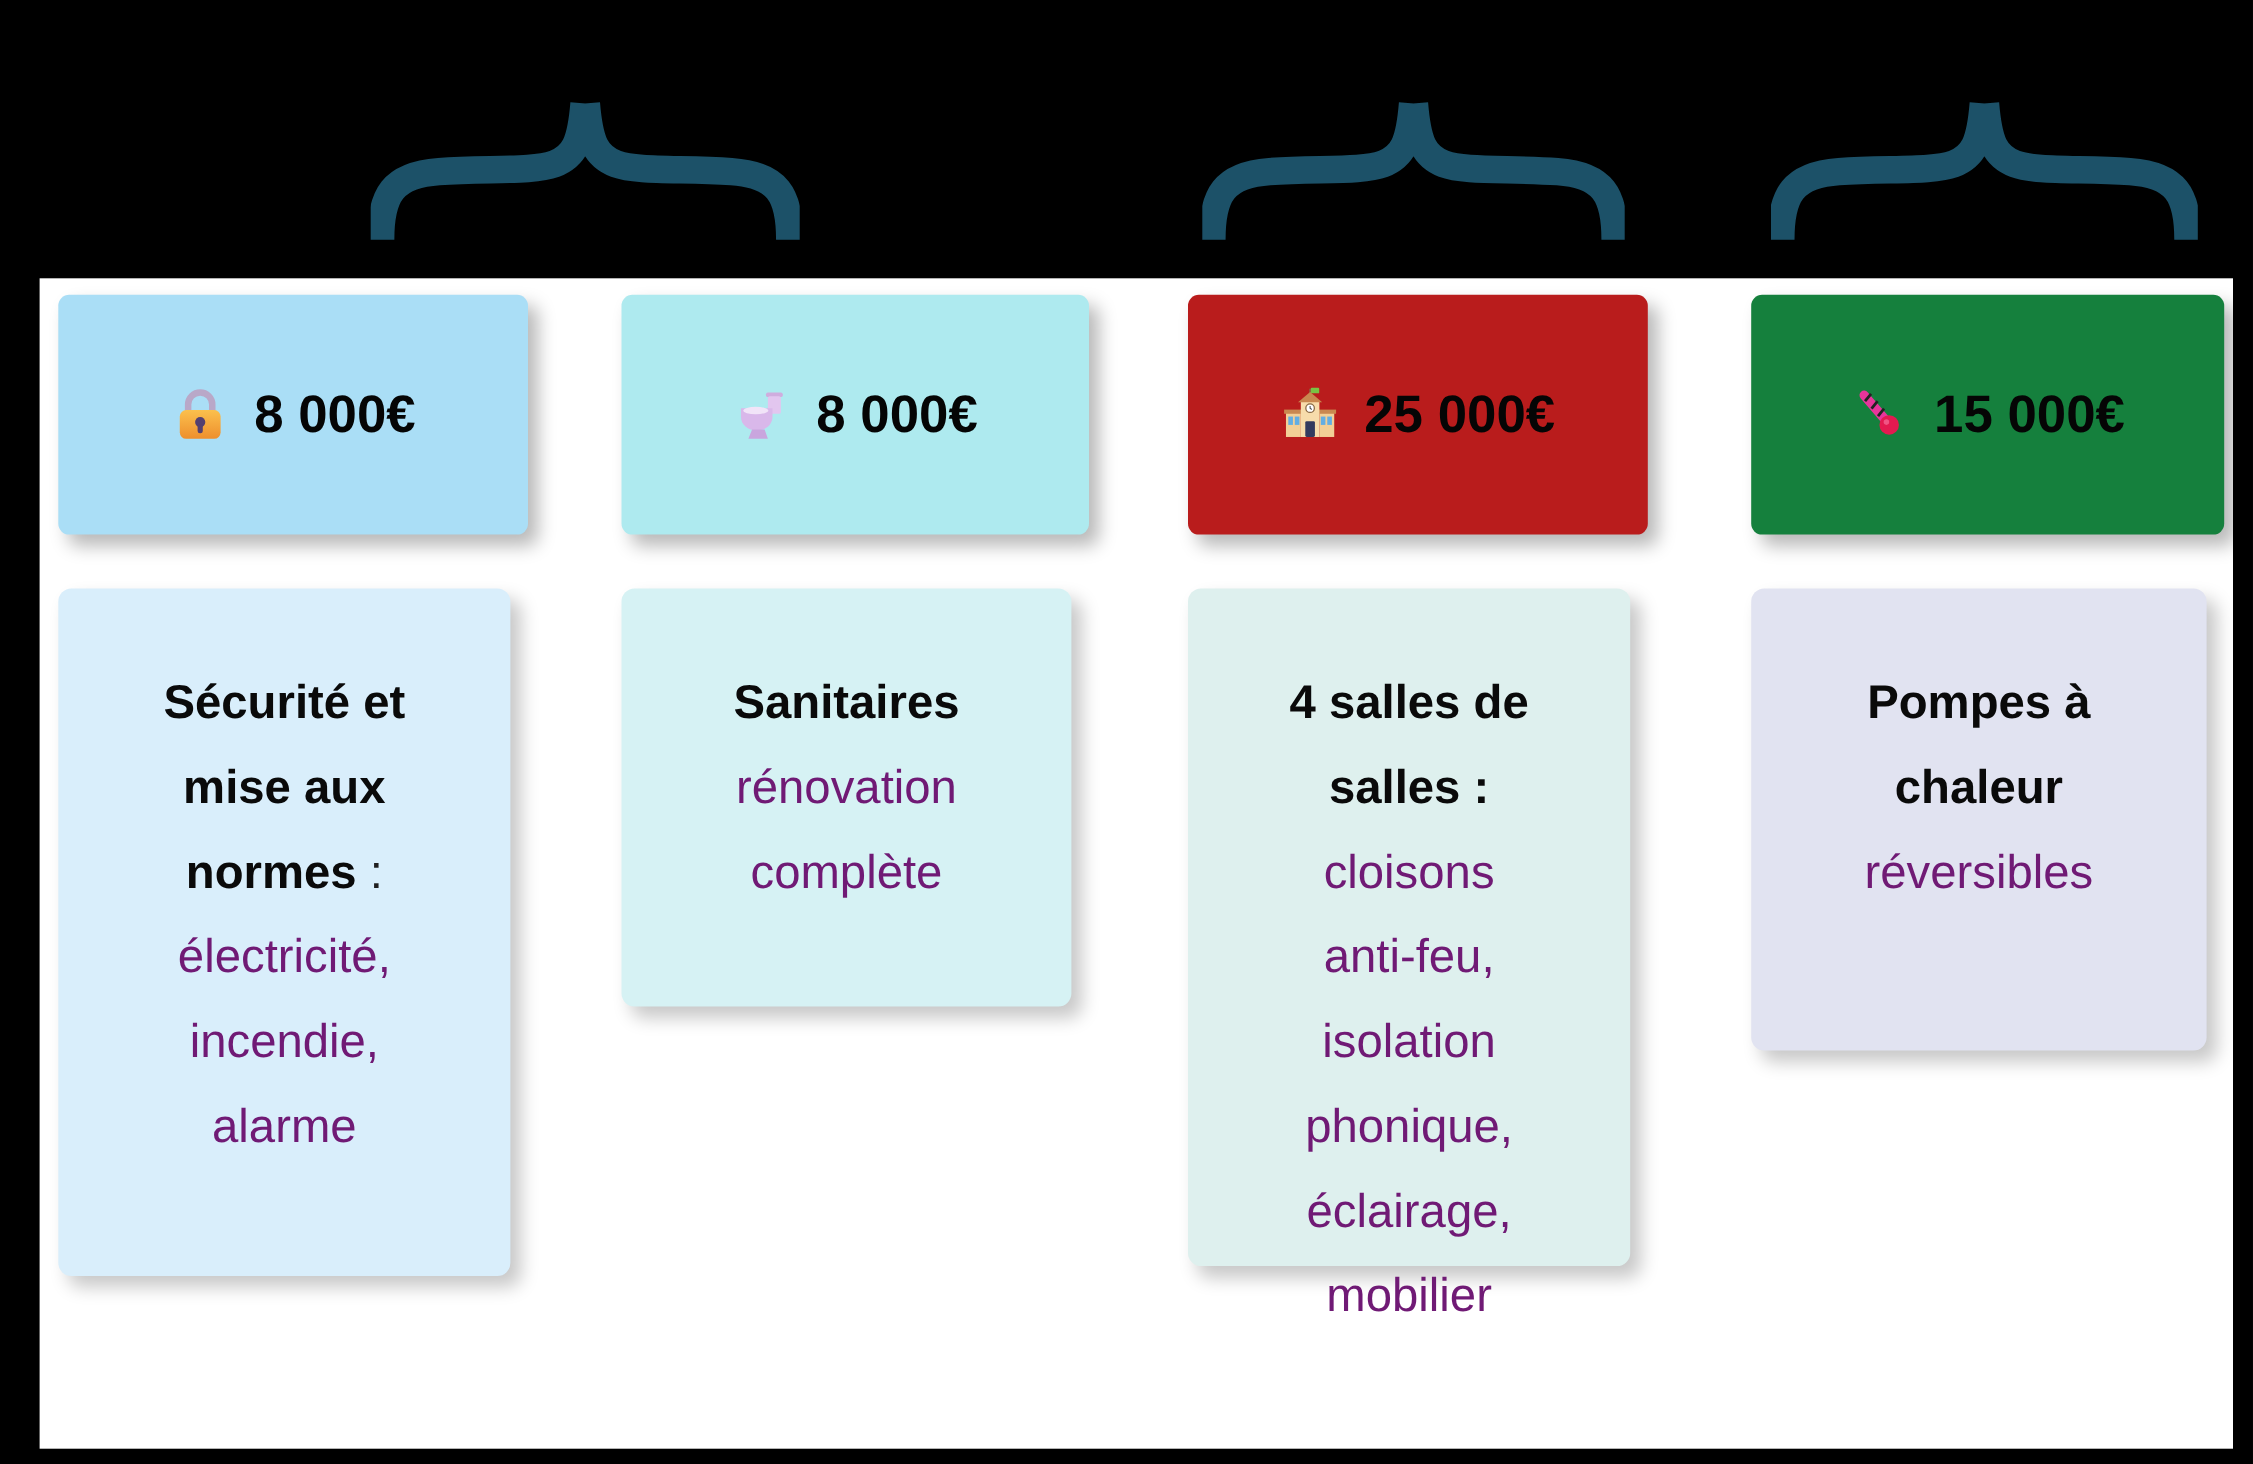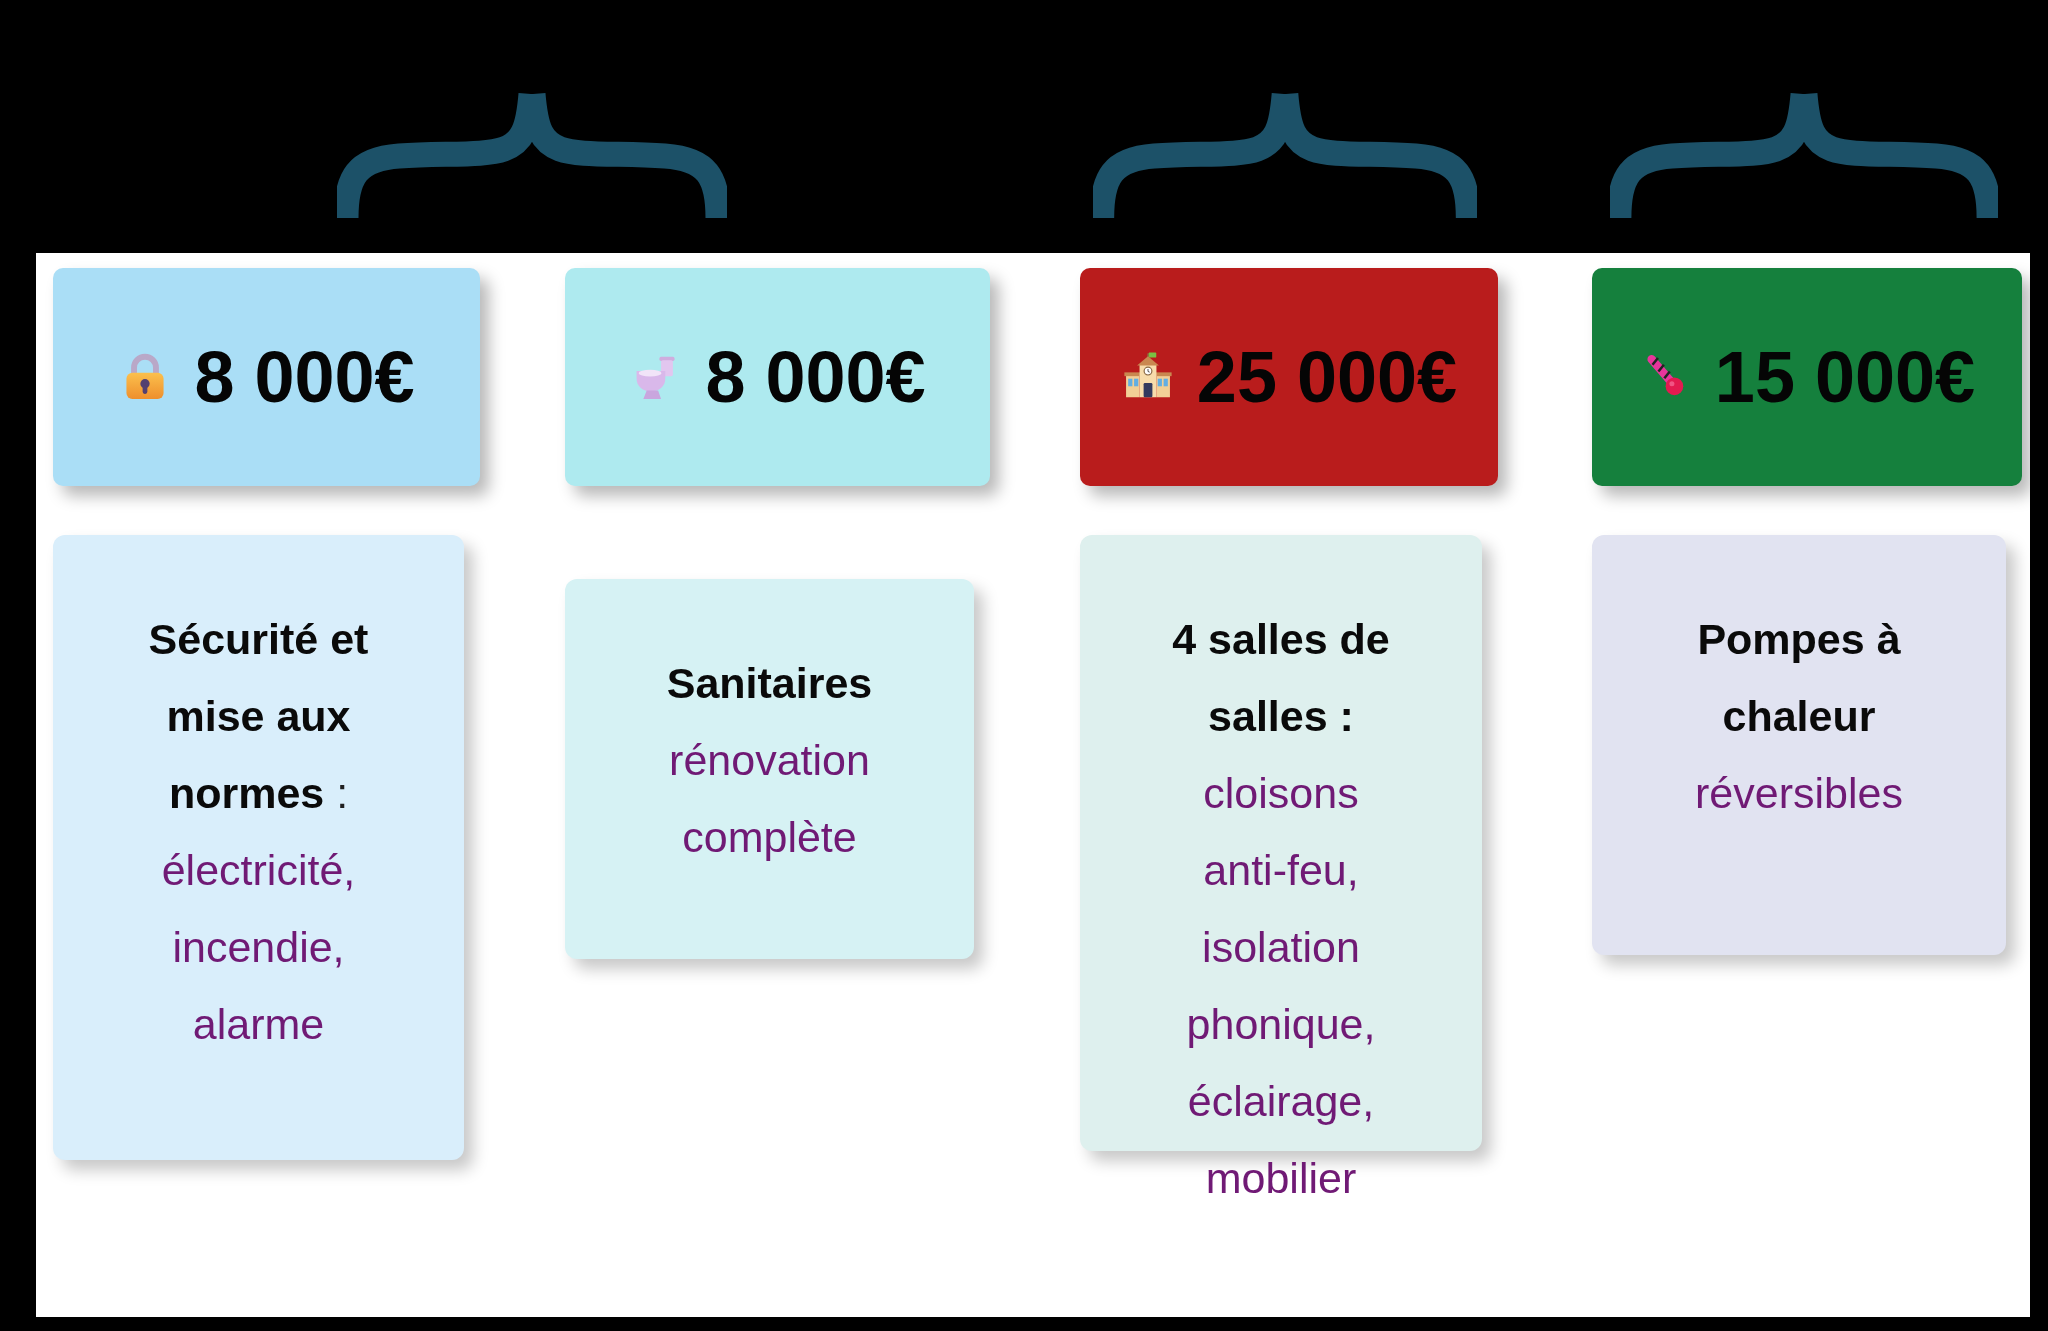--- a/index.html
+++ b/index.html
@@ -12,28 +12,28 @@
   .brace.b2{left:1093px;width:384px;}
   .brace.b3{left:1610px;width:388px;}
   .col{position:absolute;}
   .c1{left:53px;width:427px;}
   .c2{left:565px;width:425px;}
   .c3{left:1080px;width:418px;}
   .c4{left:1592px;width:430px;}
   .headerbox{position:absolute;left:0;right:0;top:268px;height:218px;border-radius:10px;
              display:flex;align-items:center;justify-content:center;gap:22px;
              box-shadow:9px 10px 16px rgba(0,0,0,0.28);}
-  .amount{font-size:72px;font-weight:700;color:#050505;letter-spacing:0px;white-space:nowrap;}
+  .amount{font-size:48px;font-weight:700;color:#050505;letter-spacing:0px;white-space:nowrap;}
   .icon{display:flex;align-items:center;justify-content:center;}
   .icon svg{width:54px;height:54px;}
   .bodybox{position:absolute;left:0;right:16px;top:535px;border-radius:12px;
            box-shadow:9px 10px 16px rgba(0,0,0,0.22);
            padding:66px 10px 0 10px;box-sizing:border-box;text-align:center;}
   .c1 .bodybox{height:625px;}
-  .c2 .bodybox{height:380px;margin-top:44px;}
+  .c2 .bodybox{height:380px;}
   .c3 .bodybox{height:616px;}
   .c4 .bodybox{height:420px;}
   .line{font-size:43px;line-height:77px;color:#701a75;font-weight:400;}
   .line.bold{font-weight:700;color:#0a0a0a;}
   .line .tail{font-weight:400;color:#1f1f1f;}
 </style>
 </head>
 <body>
 
 <div class="stage">

